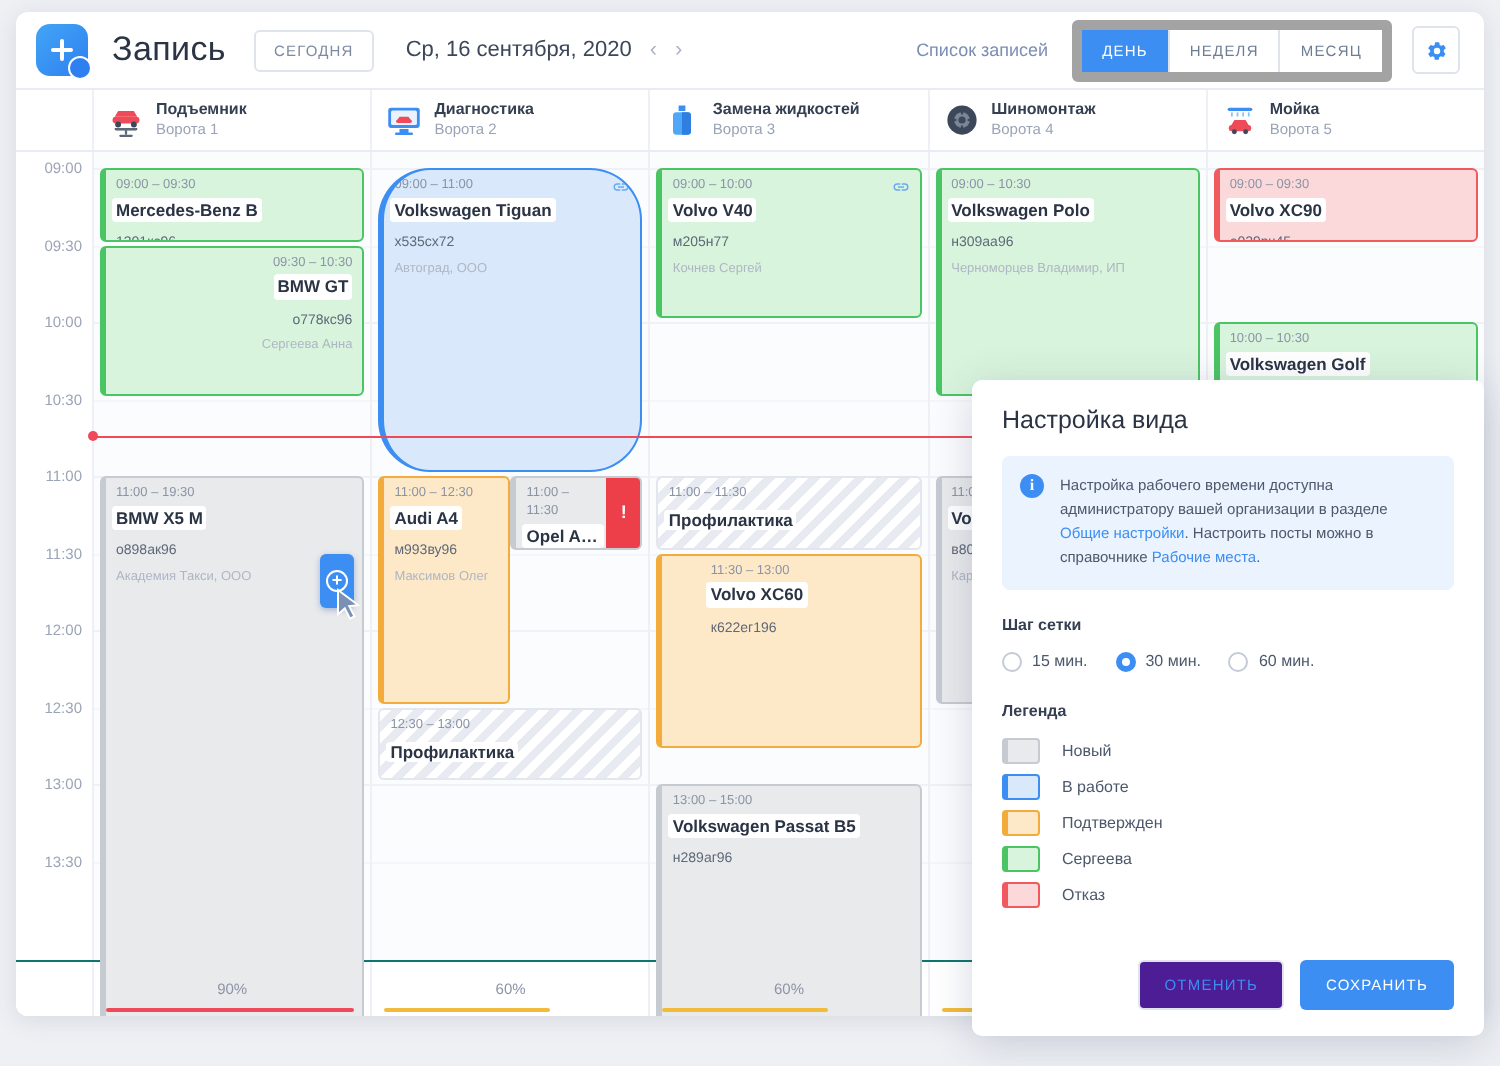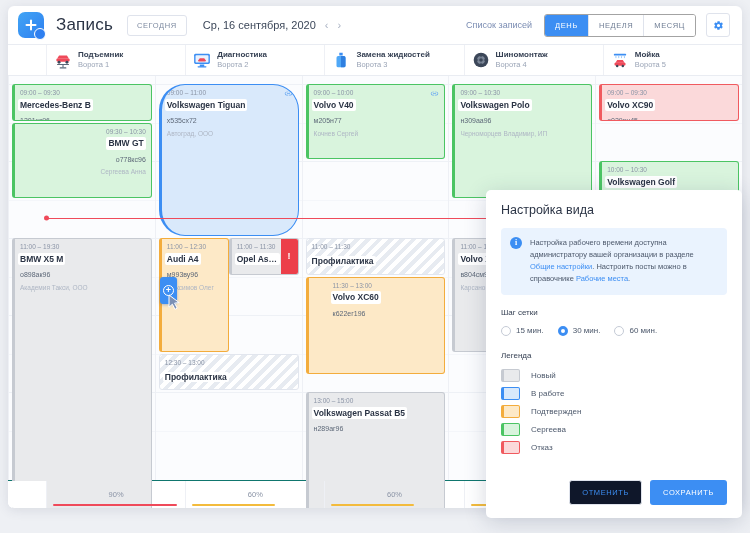--- a/index.html
+++ b/index.html
@@ -68,21 +68,21 @@
     margin-left: 16px; font-size: 11px; color: #3c4759;
   }
   .nav-arrow {
     margin-left: 9px; font-size: 11px; color: #a9b2c3; cursor: pointer;
     user-select: none;
   }
   .hdr-right { margin-left: auto; display: flex; align-items: center; }
   .link-list {
     font-size: 9px; color: #7b8db3; margin-right: 12px; cursor: pointer;
   }
-  .segmented { display: flex; border-radius: 3px; overflow: hidden; border: 1px solid #a3a3a3; }
+  .segmented { display: flex; border-radius: 3px; overflow: hidden; border: 5px solid #a3a3a3; }
   .seg {
     font-size: 7.5px; letter-spacing: .6px; text-transform: uppercase;
     padding: 6px 10px; color: #6f7d94; background: #fff; cursor: pointer;
     border-right: 1px solid #dfe3ec;
   }
   .seg:last-child { border-right: none; }
   .seg.active { background: #3c8ef3; color: #fff; }
   .gear {
     margin-left: 10px; width: 22px; height: 22px; border-radius: 3px;
     border: 1px solid #dfe3ec; background: #fff; display: flex;
@@ -233,21 +233,21 @@
     display: flex; margin-bottom: 13px;
   }
   .info-i {
     width: 12px; height: 12px; border-radius: 50%; background: #3c8ef3;
     color: #fff; font-size: 8px; font-weight: bold; line-height: 12px;
     text-align: center; flex: 0 0 12px; margin-right: 8px; font-style: normal;
     font-family: "Liberation Serif", serif;
   }
   .info-txt { font-size: 7.5px; color: #4c586b; line-height: 1.62; }
   .info-txt a { color: #3c8ef3; text-decoration: none; }
-  .sec-label { font-size: 8px; font-weight: normal; color: #343f52; margin-bottom: 9px; }
+  .sec-label { font-size: 8px; font-weight: bold; color: #343f52; margin-bottom: 9px; }
   .radios { display: flex; gap: 14px; margin-bottom: 15px; }
   .radio { display: flex; align-items: center; cursor: pointer; }
   .rdot {
     width: 10px; height: 10px; border-radius: 50%;
     border: 1px solid #c5cbd6; box-sizing: border-box; margin-right: 5px;
     background: #fff; flex: 0 0 10px;
   }
   .radio.sel .rdot {
     border: 3px solid #3c8ef3; background: #fff;
   }
@@ -259,21 +259,21 @@
     border: 1px solid; box-sizing: border-box; border-left-width: 3px;
   }
   .leg-txt { font-size: 8px; color: #4c586b; }
   .pop-actions {
     position: absolute; right: 15px; bottom: 13px; display: flex; gap: 8px;
   }
   .btn {
     font-size: 7.5px; letter-spacing: .6px; text-transform: uppercase;
     padding: 7px 12px; border-radius: 3px; cursor: pointer; border: 1px solid transparent;
   }
-  .btn-ghost { color: #3c8ef3; background: #0f172a; border-color: #dfe3ec; }
+  .btn-ghost { color: #3c8ef3; background: #4c1d95; border-color: #dfe3ec; }
   .btn-primary { color: #fff; background: #3c8ef3; }
 </style>
 </head>
 <body>
 
 <div id="root">
   <div class="app">
 
     <div class="hdr">
       <div class="logo">
@@ -377,20 +377,32 @@
         </svg>
         <div class="colhdr-txt">
           <div class="colhdr-title">Мойка</div>
           <div class="colhdr-sub">Ворота 5</div>
         </div>
       </div>
     </div>
 
     <div class="grid-wrap">
       <div class="grid">
+        <div class="gutter" id="gutter">
+            <div class="tlabel" style="top: 8px;">09:00</div>
+            <div class="tlabel" style="top: 46.5px;">09:30</div>
+            <div class="tlabel" style="top: 85px;">10:00</div>
+            <div class="tlabel" style="top: 123.5px;">10:30</div>
+            <div class="tlabel" style="top: 162px;">11:00</div>
+            <div class="tlabel" style="top: 200.5px;">11:30</div>
+            <div class="tlabel" style="top: 239px;">12:00</div>
+            <div class="tlabel" style="top: 277.5px;">12:30</div>
+            <div class="tlabel" style="top: 316px;">13:00</div>
+            <div class="tlabel" style="top: 354.5px;">13:30</div>
+          </div>
         <div class="col" id="col0">
             <div class="hline" style="top: 8px;"></div>
             <div class="hline half" style="top: 46.5px;"></div>
             <div class="hline" style="top: 85px;"></div>
             <div class="hline half" style="top: 123.5px;"></div>
             <div class="hline" style="top: 162px;"></div>
             <div class="hline half" style="top: 200.5px;"></div>
             <div class="hline" style="top: 239px;"></div>
             <div class="hline half" style="top: 277.5px;"></div>
             <div class="hline" style="top: 316px;"></div>

